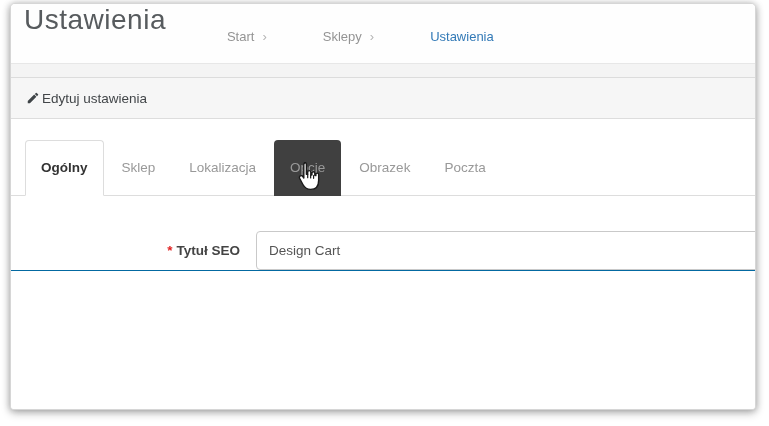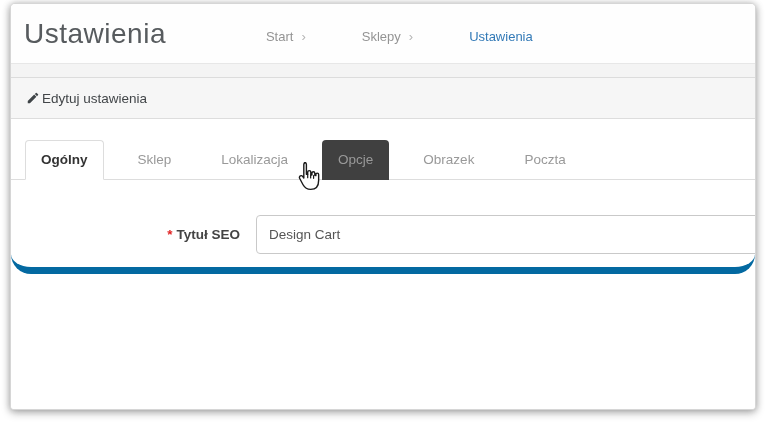--- a/index.html
+++ b/index.html
@@ -21,24 +21,22 @@
     overflow: hidden;
     display: flex;
     flex-direction: column;
   }
   
   .page-header {
     height: 60px;
     background: #fefefe;
     border-bottom: 1px solid #e7e7e7;
     display: flex;
-    align-items: center;
     padding: 0 15px 0 13px;
     flex: 0 0 auto;
-    gap: 39px;
   }
   .page-title {
     font-size: 28px;
     font-weight: 300;
     color: #575b5e;
     letter-spacing: .5px;
     white-space: nowrap;
   }
   .breadcrumb {
     display: flex;
@@ -83,43 +81,41 @@
   .tabs {
     list-style: none;
     display: flex;
     align-items: flex-end;
     border-bottom: 1px solid #ddd;
     padding-left: 14px;
   }
   .tab {
     font-size: 13.5px;
     line-height: 18px;
-    padding: 10px 15px;
-    margin-right: 18px;
+    padding: 18px 15px;
+    margin-right: 2px;
     margin-bottom: -1px;
     color: #999;
     border: 1px solid transparent;
     border-radius: 4px 4px 0 0;
     cursor: pointer;
     white-space: nowrap;
   }
   .tab.active {
     color: #333;
     font-weight: bold;
     background: #fff;
     border-color: #ddd #ddd transparent #ddd;
   }
   .tab.hover { background: #404040; }
   
   .tab-content { padding-top: 35px; }
   .form-row {
     display: flex;
-    padding-bottom: 13px;
-    border-bottom: 7px solid #0369a1;
-    border-radius: 20px;
+    border-bottom: 1px solid #0369a1;
   }
   .form-row.row-top { align-items: center; }
   .form-row.row-textarea { padding-top: 19px; align-items: flex-start; }
   .label-col {
     flex: 0 0 245px;
     text-align: right;
     padding-right: 16px;
     font-size: 13.5px;
     font-weight: bold;
     color: #444;

